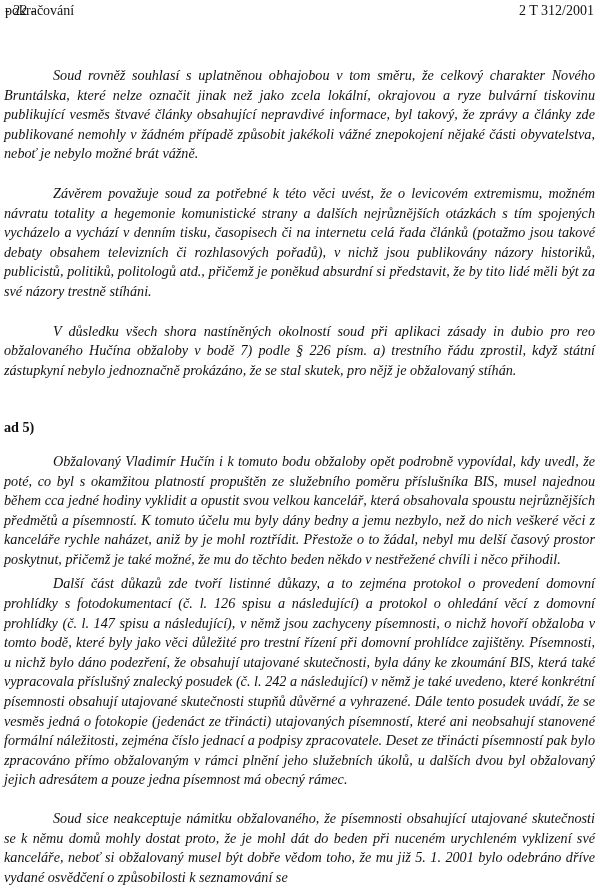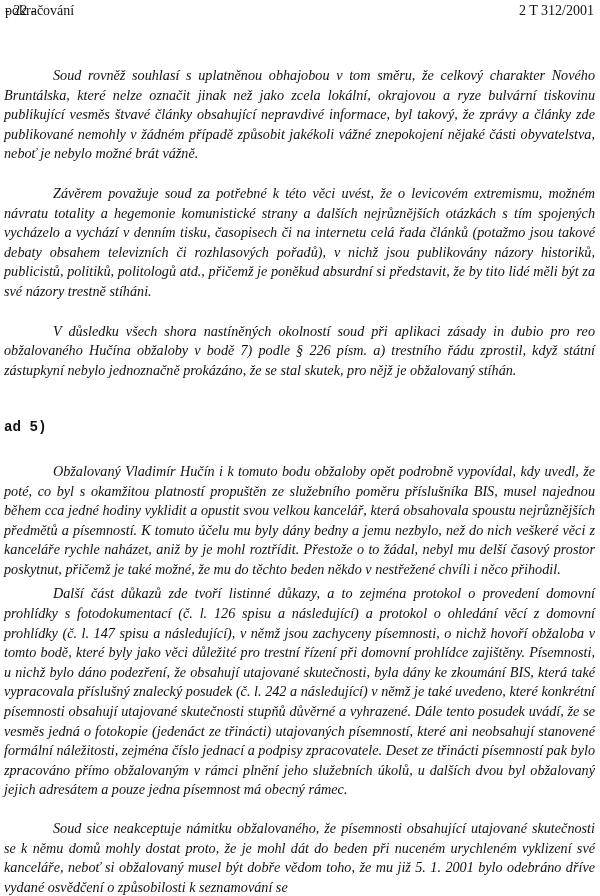--- a/index.html
+++ b/index.html
@@ -18,23 +18,23 @@
   .content {
     position: absolute; left: 4px; right: 5px; top: 66px;
     font-size: 14.2px; line-height: 19.6px;
   }
   p {
     margin: 0; text-align: justify; text-indent: 49px; font-style: italic;
   }
   p.gap1 { margin-top: 20px; }
   p.gap2 { margin-top: 20px; }
   .heading {
-    font-weight: bold; margin-top: 38px; text-indent: 0; margin-bottom: 0; font-family: Liberation Mono, monospace;
+    font-weight: bold; margin-top: 38px; text-indent: 0; margin-bottom: 0;
   }
-  p.after-heading { margin-top: 24px; }
+  p.after-heading { margin-top: 14px; }
   p.gap3 { margin-top: 5px; }
   p.gap4 { margin-top: 19px; }
 </style>
 </head>
 <body>
 
 <div class="header">
   <span class="left">pokračování</span>
   <span class="center">- 22 -</span>
   <span class="right">2 T 312/2001</span>

